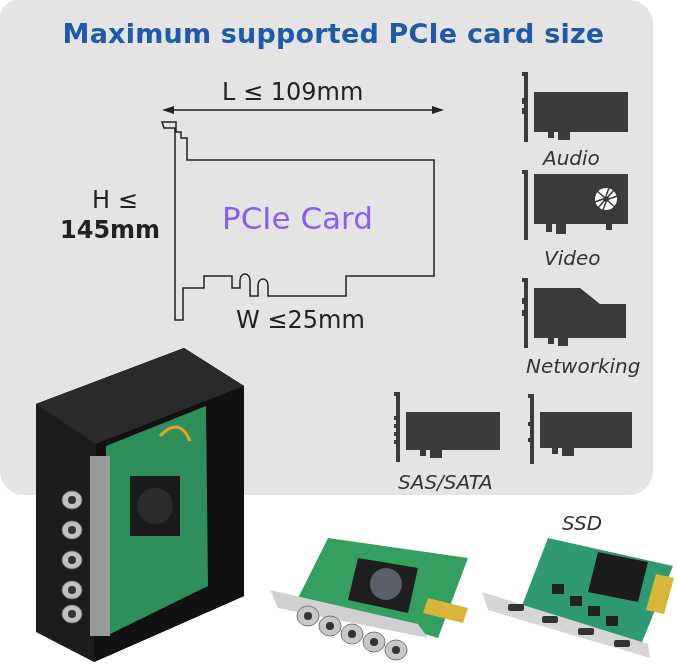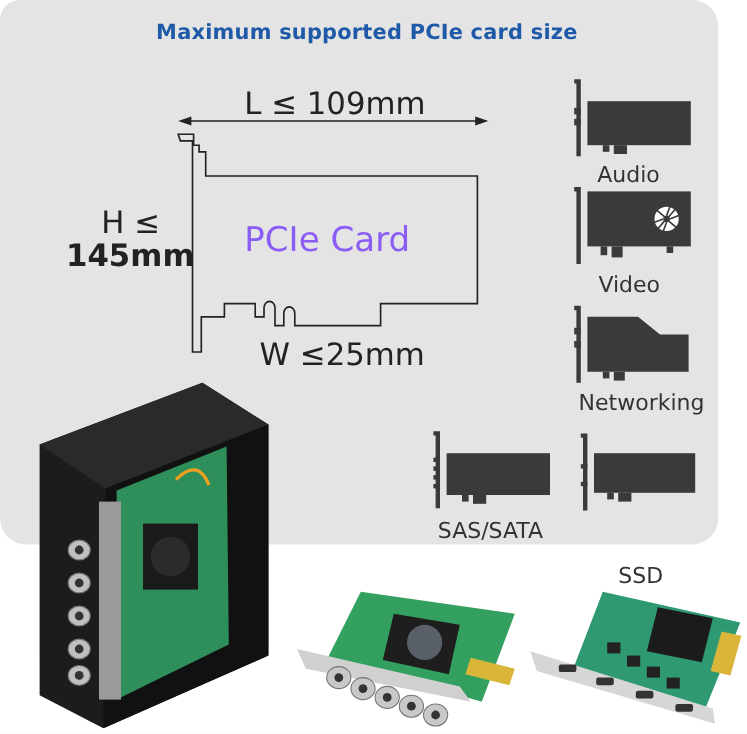--- a/index.html
+++ b/index.html
@@ -2,24 +2,24 @@
 <html><head>
   <meta charset="utf-8">
   <style>
     html, body { margin: 0; padding: 0; background: #ffffff; }
     body { width: 679px; height: 667px; position: relative; overflow: hidden;
            font-family: "DejaVu Sans", sans-serif; }
     .panel { position: absolute; left: 0; top: 0; width: 653px; height: 495px;
              background: #e4e4e4; border-radius: 0 0 24px 24px;
              border-top-right-radius: 24px; border-top-left-radius: 18px; }
     .title { position: absolute; left: 0; top: 18px; width: 667px; text-align: center;
-             font-size: 19px; font-weight: bold; color: #1f5aa8; letter-spacing: 0.2px; }
-    .dim { position: absolute; color: #222; font-size: 28px; white-space: nowrap; }
+             font-size: 27px; font-weight: bold; color: #1f5aa8; letter-spacing: 0.2px; }
+    .dim { position: absolute; color: #222; font-size: 24px; white-space: nowrap; }
     .card-label { position: absolute; left: 222px; top: 200px; font-size: 31px; color: #8b5cf6; }
-    .icon-label { position: absolute; font-size: 20px; color: #333; white-space: nowrap; }
+    .icon-label { position: absolute; font-size: 20px; color: #333; white-space: nowrap; font-style: italic; }
     .icon { position: absolute; }
     .photo { position: absolute; }
   </style>
 </head>
 <body>
 
 <div class="panel"></div>
 
 <div class="title">Maximum supported PCIe card size</div>
 

